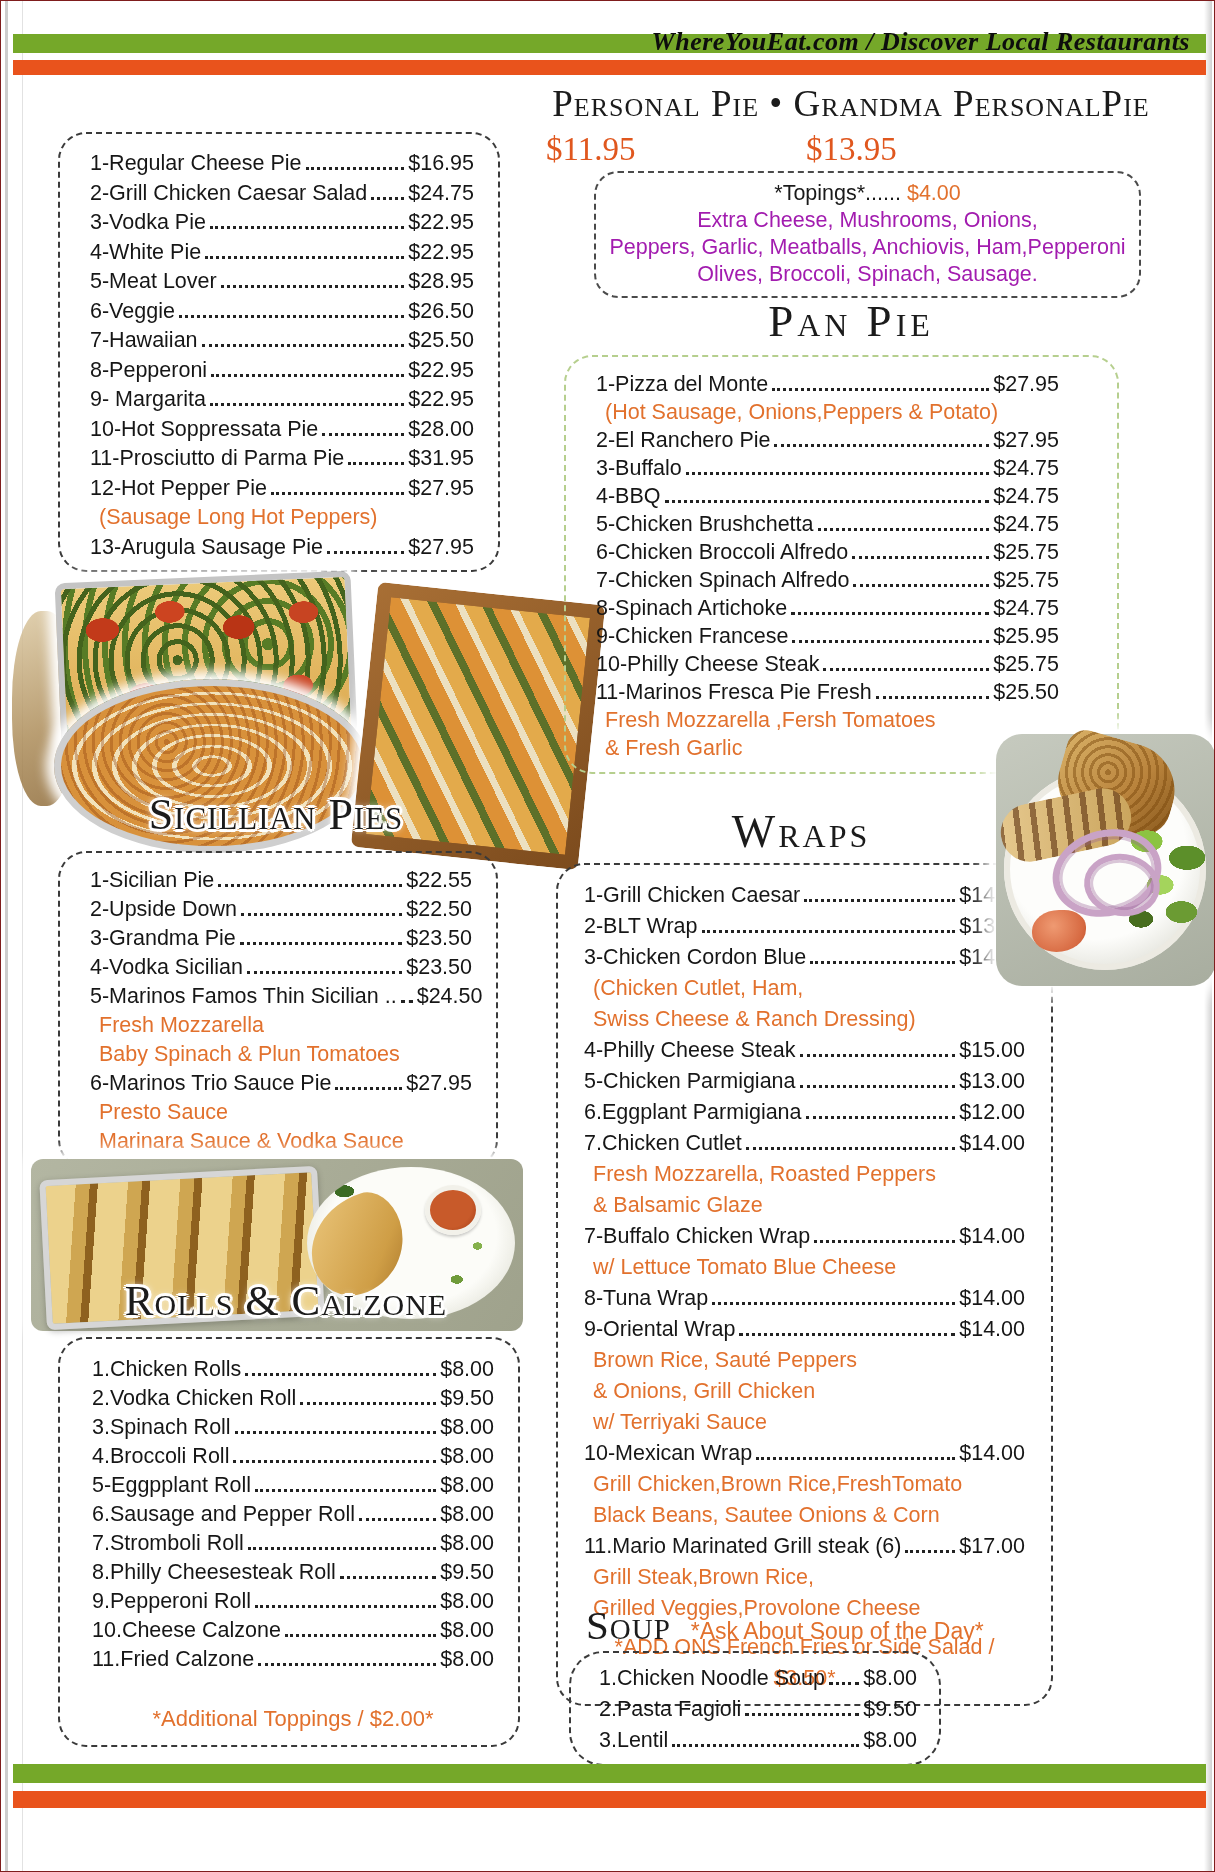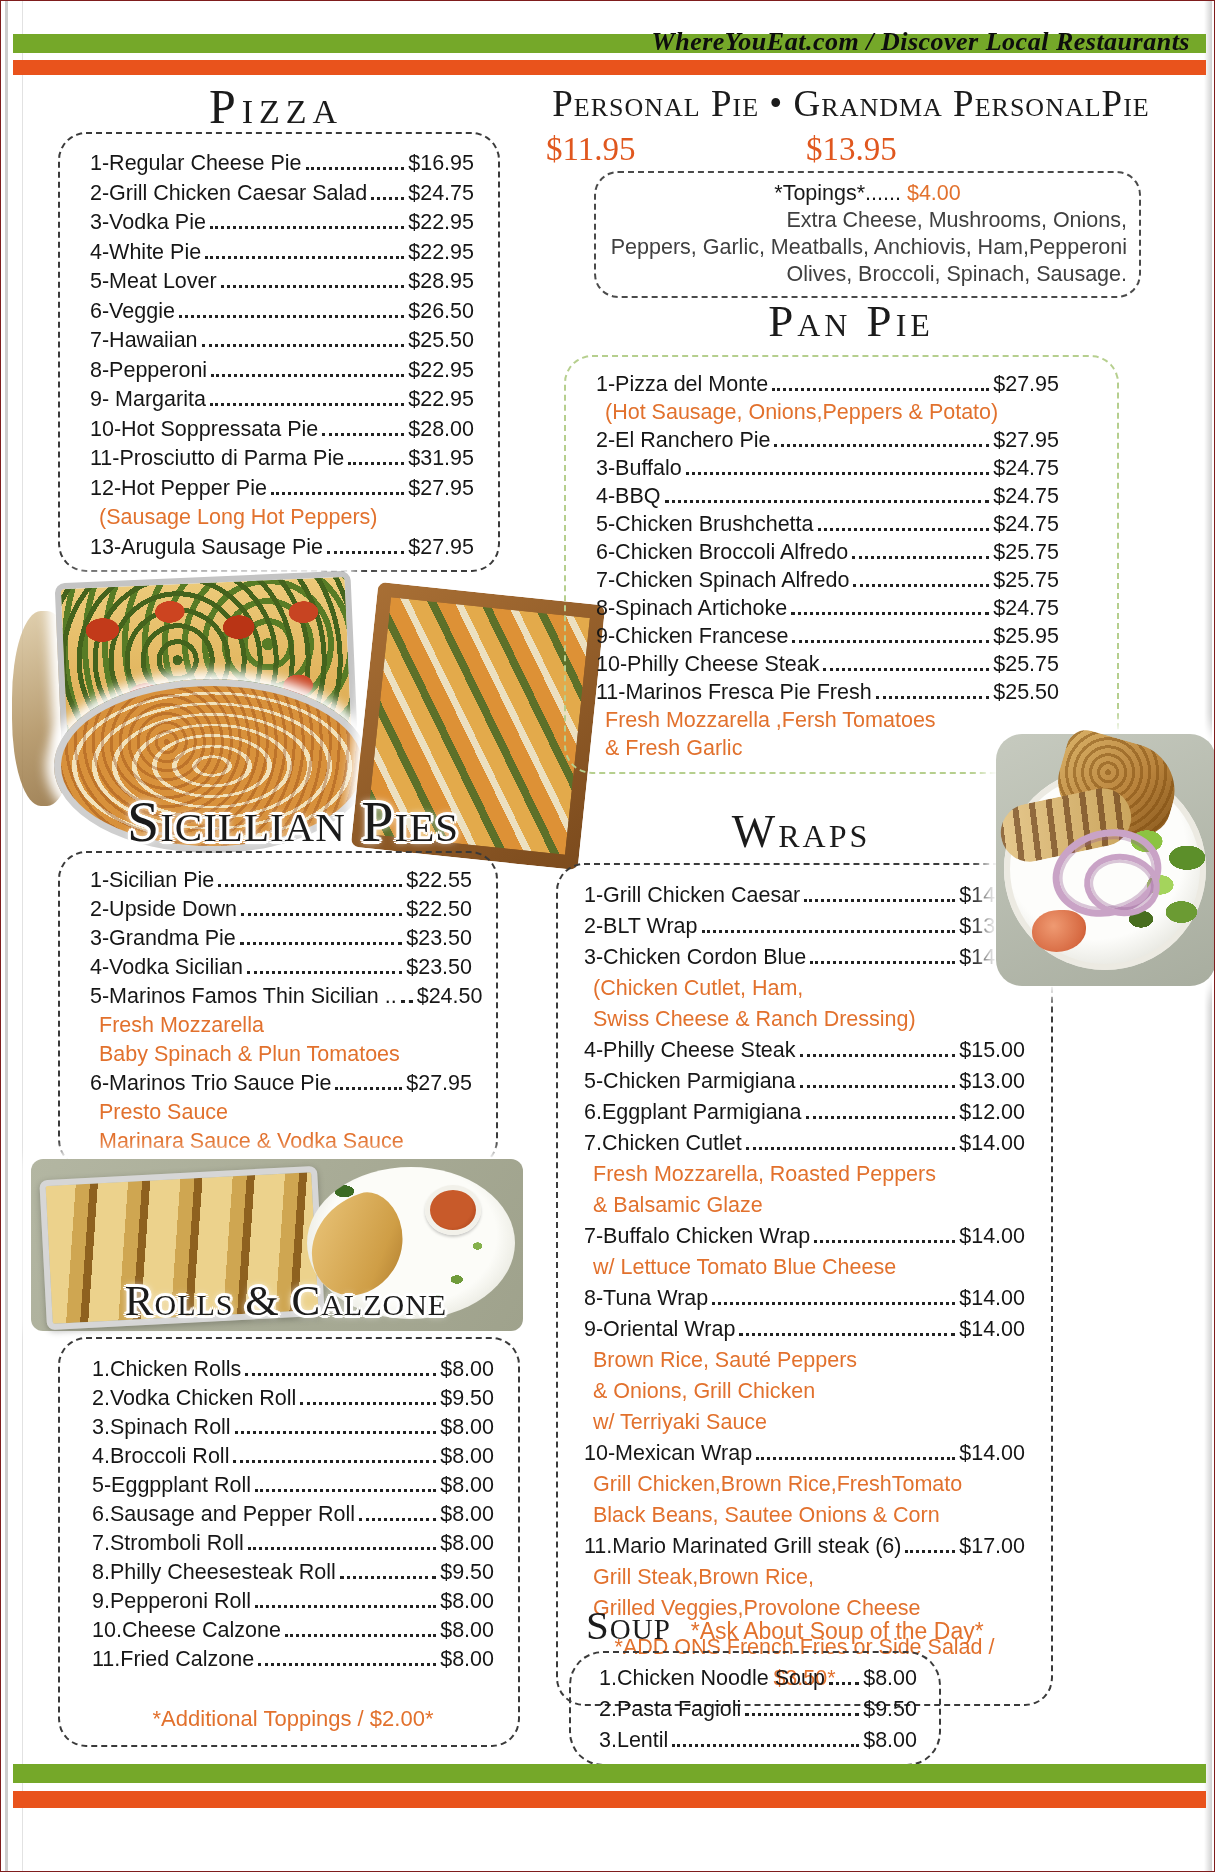--- a/index.html
+++ b/index.html
@@ -52,26 +52,26 @@
   #pp-title{left:495px;top:84px;width:710px;font-size:37px;letter-spacing:1px;}
   .pp-price{position:absolute;top:130px;font-family:"Liberation Serif",serif;font-size:33px;
             color:#e0571e;}
   #pp-price-left{left:545px;}
   #pp-price-right{left:805px;}
   #top-box{position:absolute;left:593px;top:170px;width:547px;border:2.5px dashed #4a4a4a;
            border-radius:24px;box-sizing:border-box;text-align:center;padding:7px 12px 8px 12px;
            font-size:21.5px;line-height:27px;}
   #top-box .tl{color:#1a1a1a;}
   #top-box .tp{color:#e2712d;}
-  #top-box .lines{color:#404040;white-space:pre-line;text-align:right;}
+  #top-box .lines{color:#a21caf;white-space:pre-line;}
 
   #pizza-title{left:55px;top:82px;width:440px;font-size:48px;letter-spacing:6px;}
   #pan-title{left:495px;top:298px;width:710px;font-size:45px;letter-spacing:4px;}
   #wraps-title{left:545px;top:808px;width:510px;font-size:46px;letter-spacing:3px;}
-  #sicilian-title{left:62px;top:792px;width:460px;font-size:58px;letter-spacing:1px;font-family:Liberation Serif, serif;}
+  #sicilian-title{left:45px;top:792px;width:460px;font-size:44px;letter-spacing:1px;font-family:Liberation Serif, serif;}
   #rolls-title{left:40px;top:1278px;width:490px;font-size:43px;letter-spacing:1px;}
   #soup-head{position:absolute;left:585px;top:1604px;display:flex;align-items:baseline;gap:20px;}
   #soup-title{position:static;font-size:41px;letter-spacing:1px;}
   #soup-note{color:#e2712d;font-size:23px;}
 
   
   .ph{position:absolute;}
   #pizza-collage{left:25px;top:572px;width:540px;height:272px;}
   .blob-left{left:-14px;top:38px;width:64px;height:195px;border-radius:45%;
              background:linear-gradient(160deg,#dcc9a2,#ad8d5a 60%,#8f6c3a);opacity:.85;}
@@ -150,21 +150,20 @@
 
 <div class="page">
 
   <div class="edge-left"></div>
   <div class="edge-right"></div>
 
   <div class="stripe g-top"></div>
   <div class="banner">WhereYouEat.com / Discover Local Restaurants</div>
   <div class="stripe o-top"></div>
 
-  <div class="hd" id="pizza-title">Pizza</div>
   <div class="hd" id="pp-title">Personal Pie • Grandma PersonalPie</div>
   <span class="pp-price" id="pp-price-left">$11.95</span>
   <span class="pp-price" id="pp-price-right">$13.95</span>
 
   <div id="top-box">
     <div><span class="tl">*Topings*......</span><span class="tp"> $4.00</span></div>
     <div class="lines">Extra Cheese, Mushrooms, Onions,
 Peppers, Garlic, Meatballs, Anchiovis, Ham,Pepperoni
 Olives, Broccoli, Spinach, Sausage.</div>
   </div>

